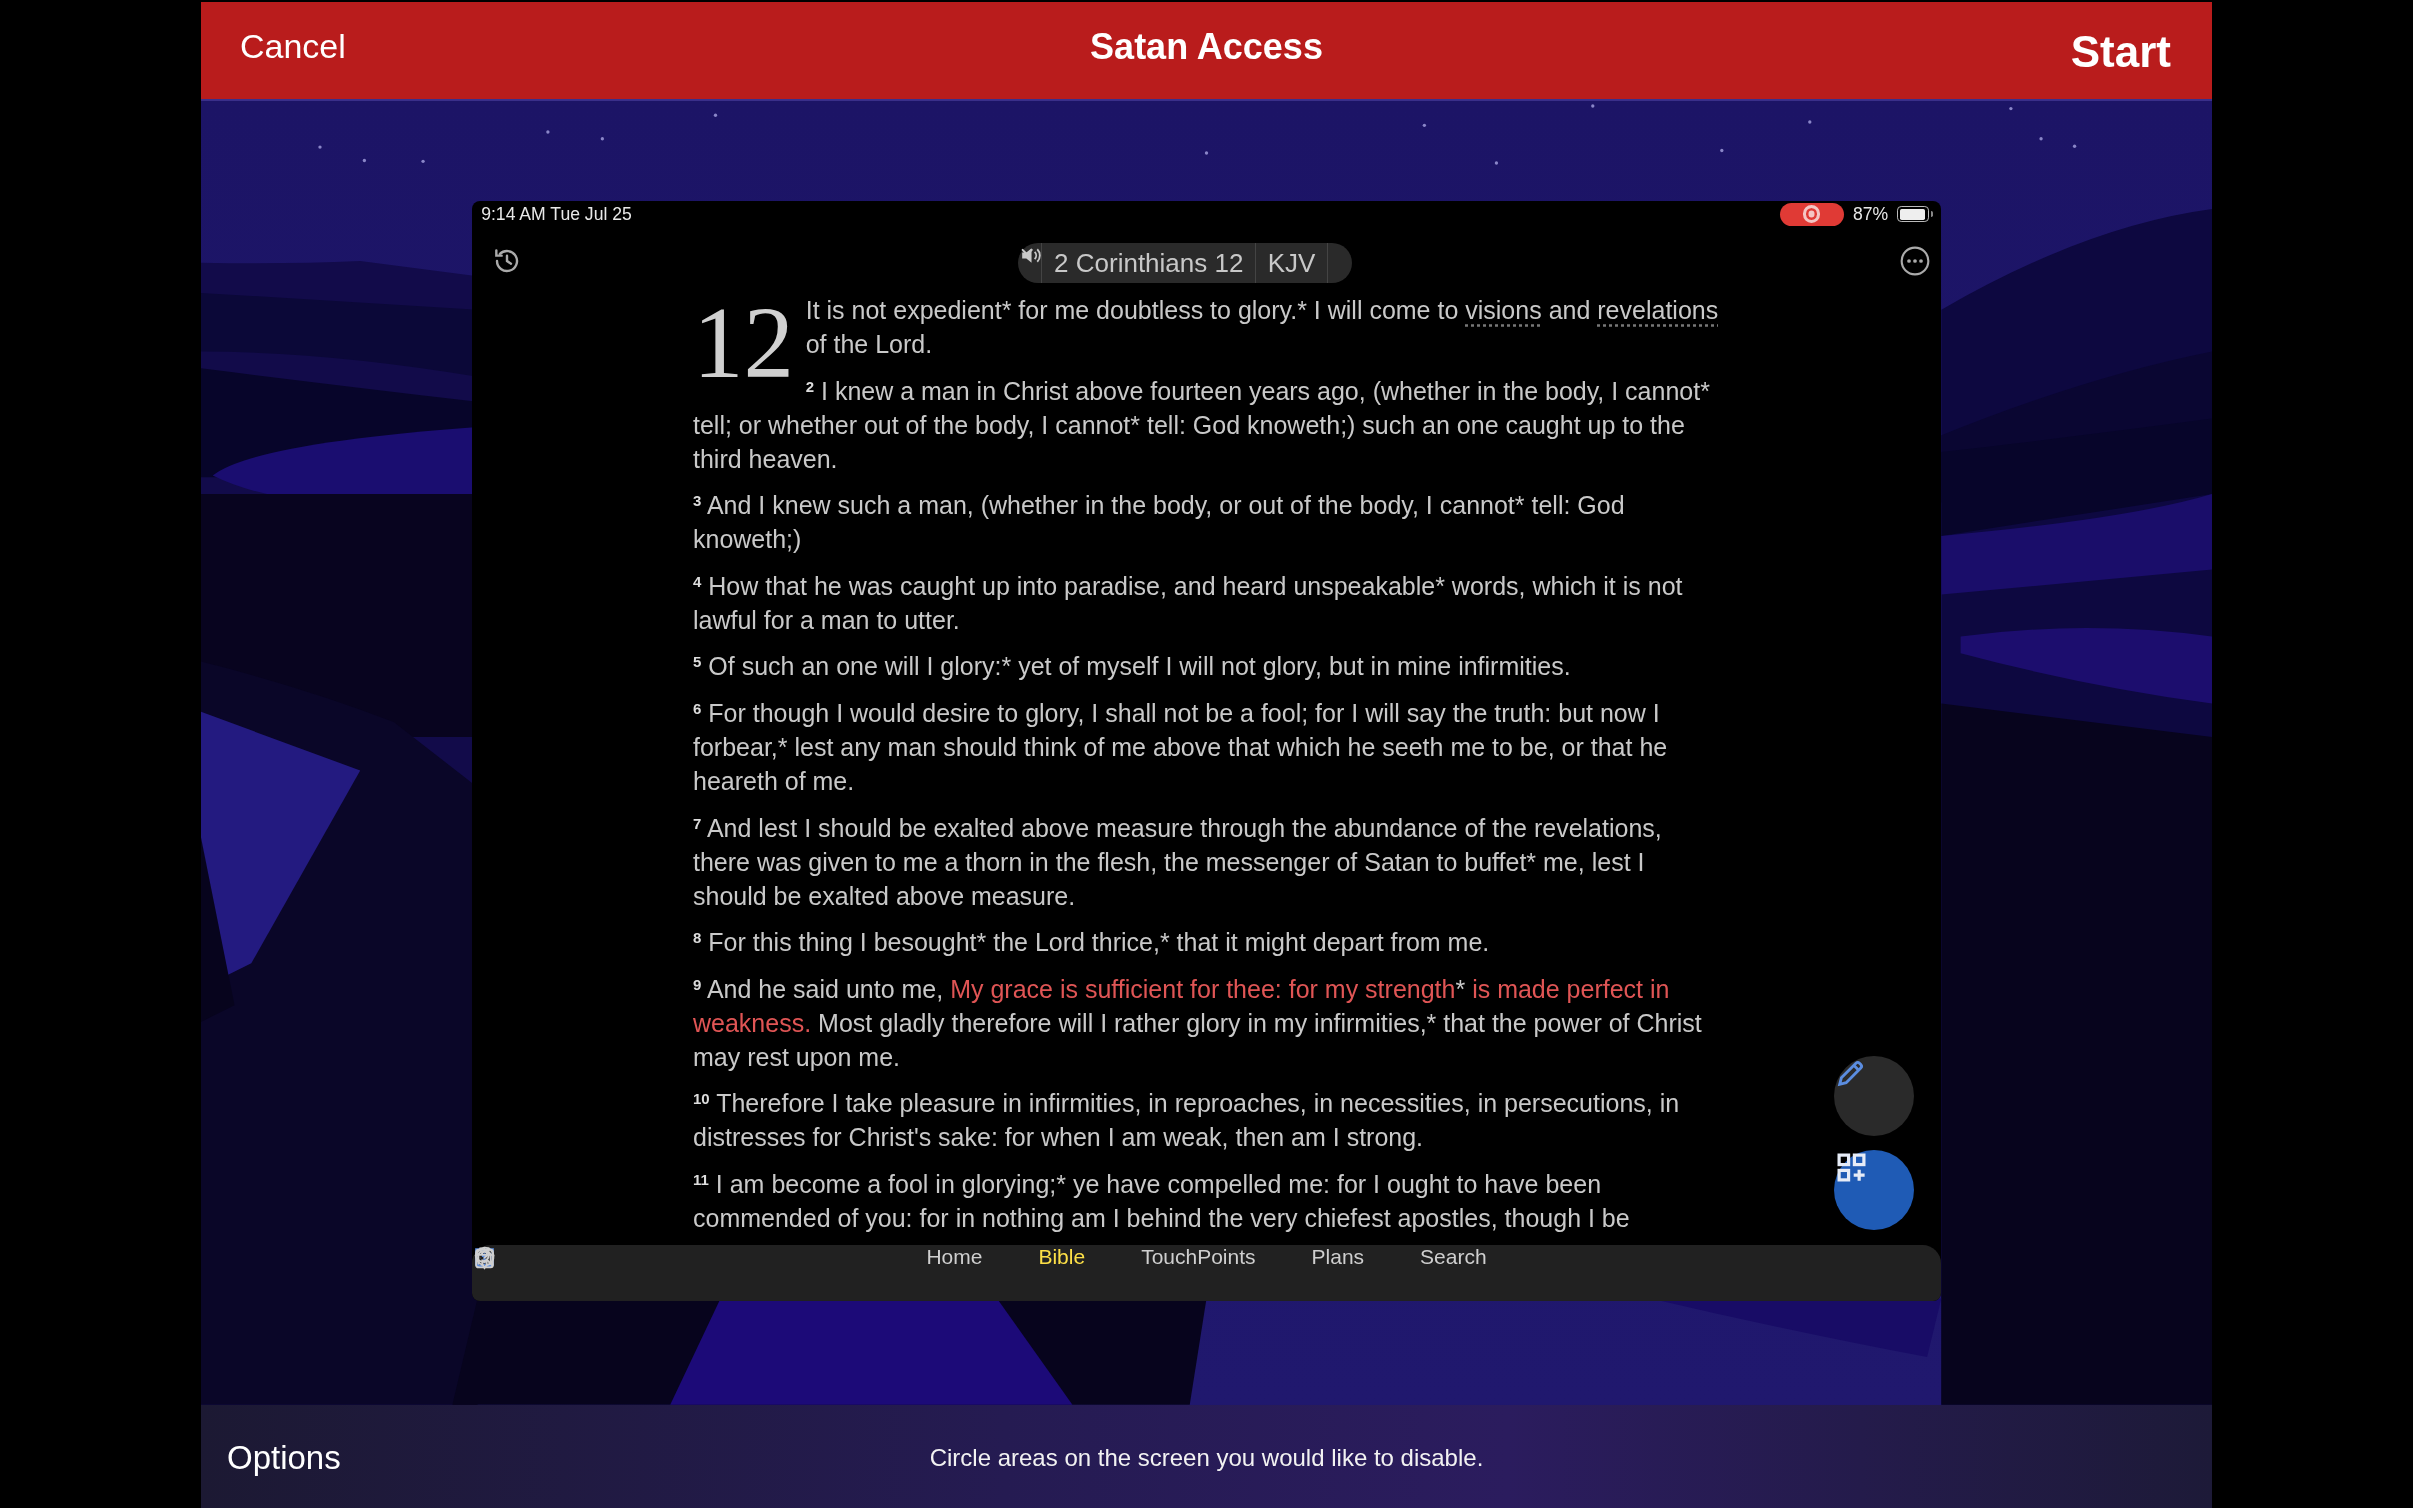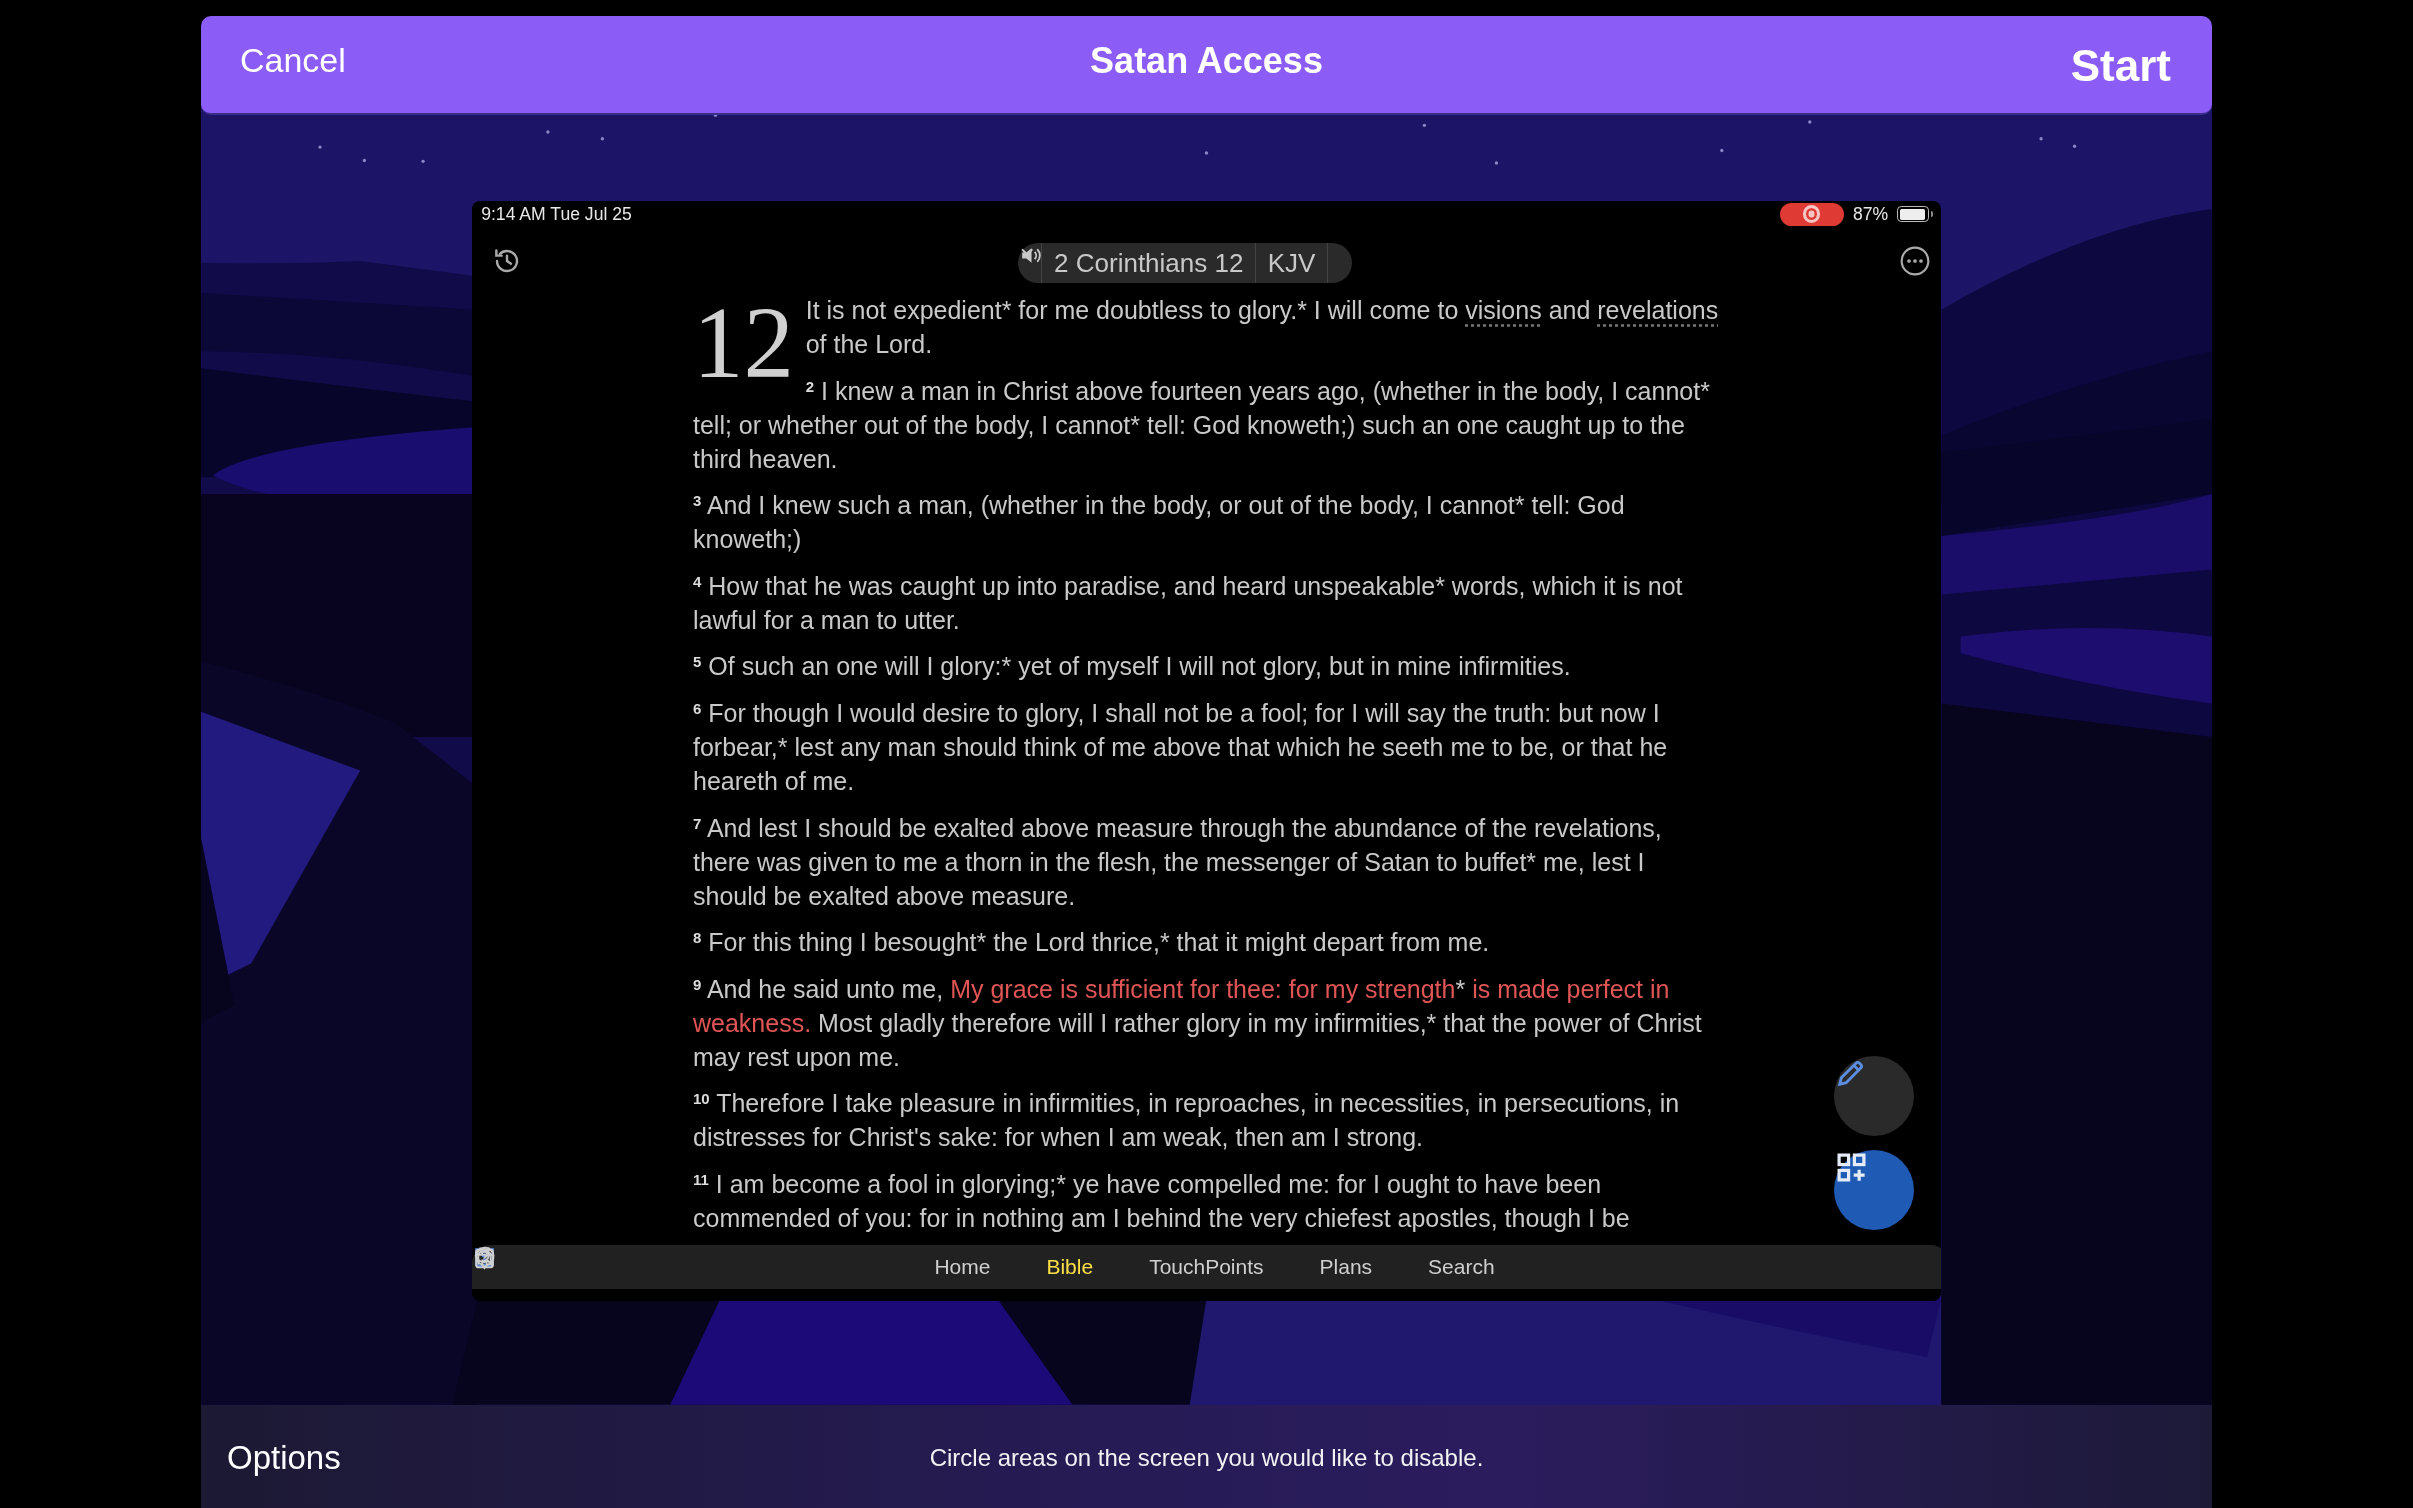--- a/index.html
+++ b/index.html
@@ -1,20 +1,20 @@
 <!DOCTYPE html>
 <html style="font-size:13.4px"><head>
 <meta charset="utf-8">
 <style>
   html, body { margin:0; padding:0; }
   body { width:2413px; height:1508px; background:#000; position:relative; overflow:hidden;
          font-family:"Liberation Sans", sans-serif; }
   .frame { position:absolute; left:201px; top:0; width:2011px; height:1508px; overflow:hidden; }
-  .header { position:absolute; left:0; top:16px; width:2011px; height:97px; background:#8b5cf6;
-            border-bottom:2.5px solid #3a2f8a; z-index:5;border-radius:10px; }
+  .header { position:absolute; left:0; top:2px; width:2011px; height:97px; background:#b91c1c;
+            border-bottom:2.5px solid #3a2f8a; z-index:5; }
   .header .cancel { position:absolute; left:39px; top:25px; font-size:34px; color:#fff; }
   .header .title { position:absolute; left:0; right:0; top:23.5px; text-align:center; font-size:36px; font-weight:bold; color:#fff; }
   .header .start { position:absolute; right:41px; top:25px; font-size:44px; font-weight:bold; color:#fff; }
 
   .wall { position:absolute; left:0; top:100px; width:2011px; height:1305px; background:#1c1468; overflow:hidden; }
   .wall svg { position:absolute; left:0; top:0; }
 
   .device { position:absolute; left:271px; top:201px; width:1469px; height:1100px; background:#000; overflow:hidden; }
   .status { position:absolute; left:0; top:0; width:100%; height:27px; }
   .status .time { position:absolute; left:9.2px; top:3.4px; font-size:17.6px; color:#e8e8e8; }
@@ -38,22 +38,22 @@
   .scripture p { margin:0 0 12.6px 0; }
   .dropcap { float:left; font-family:"Liberation Serif", serif; font-size:101px; line-height:84px; color:#d0d0d0; margin:8.4px 11.7px -5px 0; }
   sup { font-size:15px; font-weight:bold; vertical-align:8.4px; line-height:0; color:#ddd; }
   .u { text-decoration:underline dotted #777; text-underline-offset:5px; }
   .red { color:#e05555; }
 
   .fab { position:absolute; width:80px; height:80px; border-radius:50%; display:flex; align-items:center; justify-content:center; }
   .fab-edit { left:1362px; top:855px; background:#2a2a2a; }
   .fab-add { left:1362px; top:949px; background:#1f5bb5; }
 
-  .tabbar { position:absolute; left:0; top:1044px; width:1469px; height:44px; background:#212121; border-radius:18.4px 18.4px 0 0;
-            display:flex; justify-content:center; align-items:center; gap:0;padding-left:8px; }
+  .tabbar { position:absolute; left:0; top:1044px; width:1469px; height:56px; background:#212121; border-radius:18.4px 18.4px 0 0;
+            display:flex; justify-content:center; align-items:flex-start; gap:0; }
   .tab { display:flex; align-items:center; color:#cfcfcf; font-size:21px; margin:0 28px; }
   .tab svg { margin-right:8.4px; }
   .tab.active { color:#fde047; }
 
   .options { position:absolute; left:0; top:1405px; width:2011px; height:104px;
              background:linear-gradient(90deg,#1c1933 0%,#251b52 40%,#2b1c5e 65%,#1d1a38 100%); }
   .options .opt { position:absolute; left:26px; top:34px; font-size:33px; color:#fff; }
   .options .hint { position:absolute; left:0; right:0; top:39px; text-align:center; font-size:24px; color:#f2f2f2; }
 </style>
 </head>

